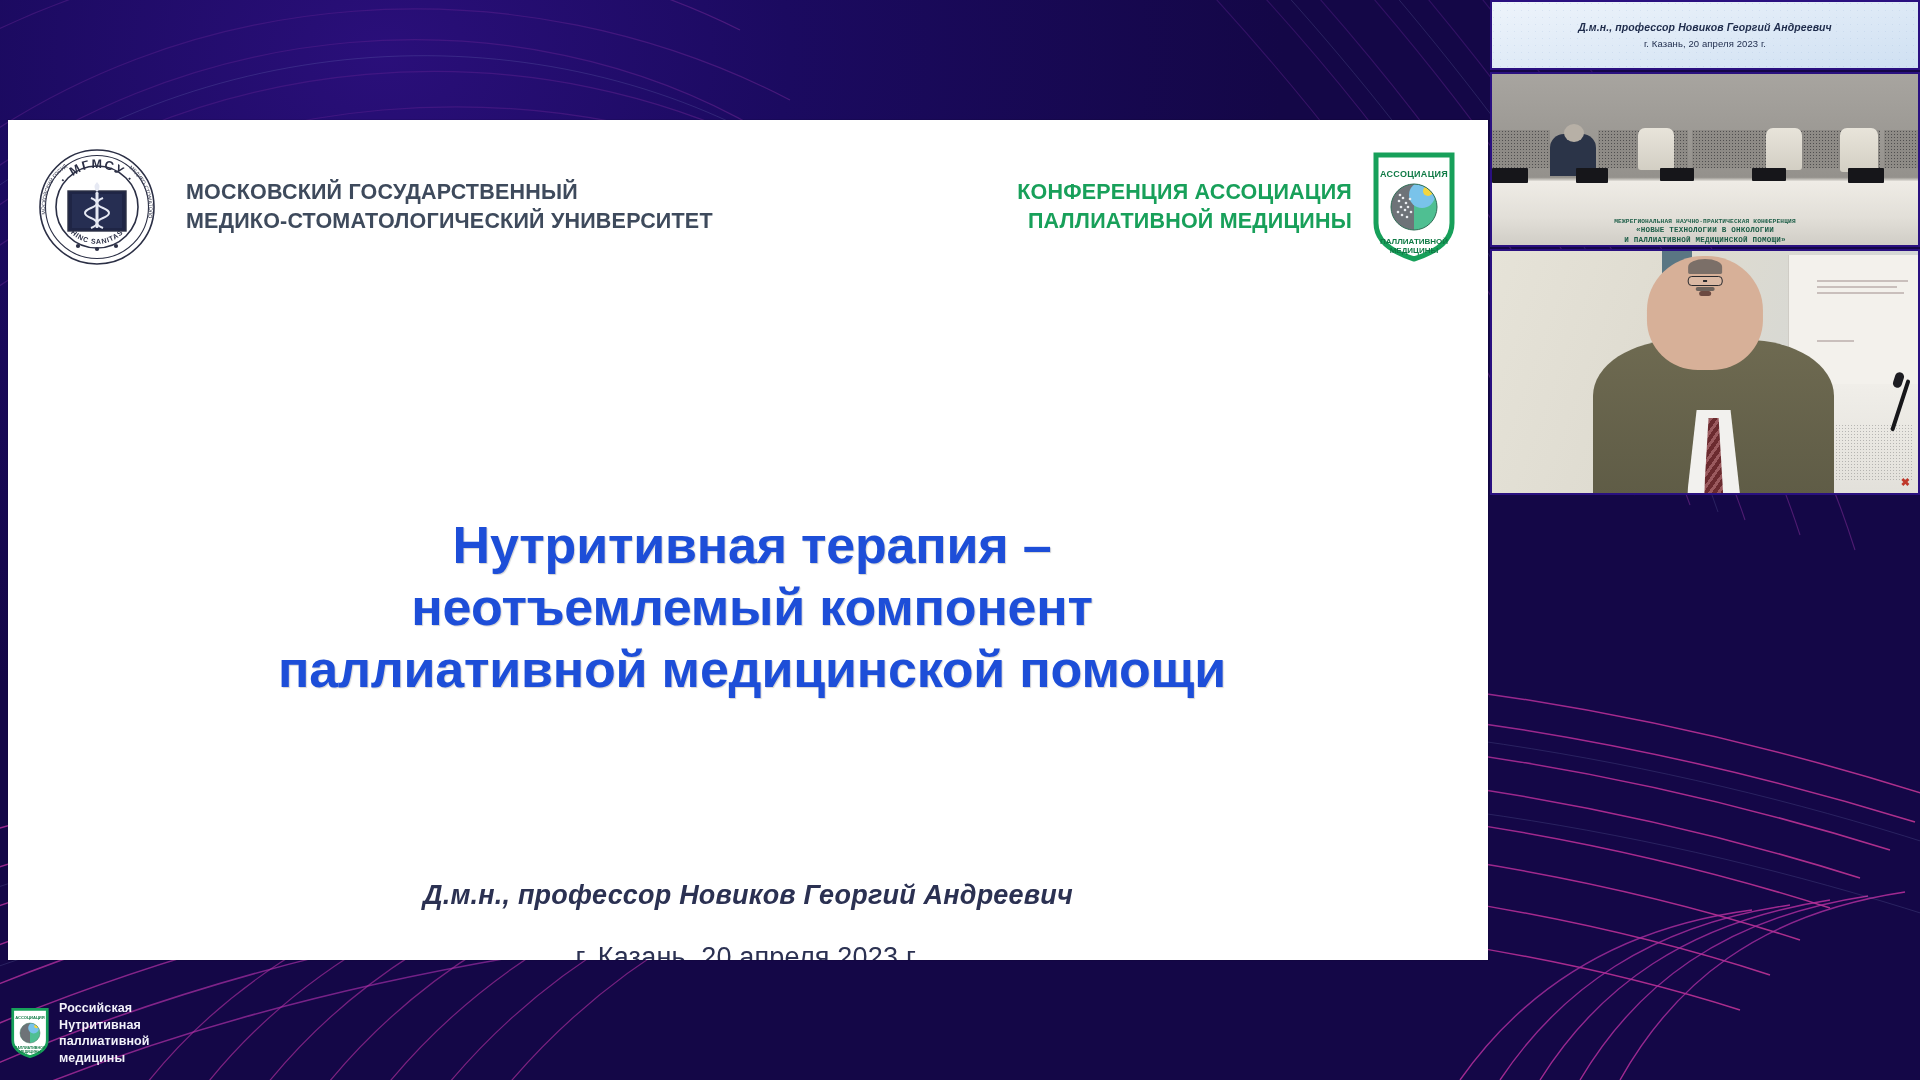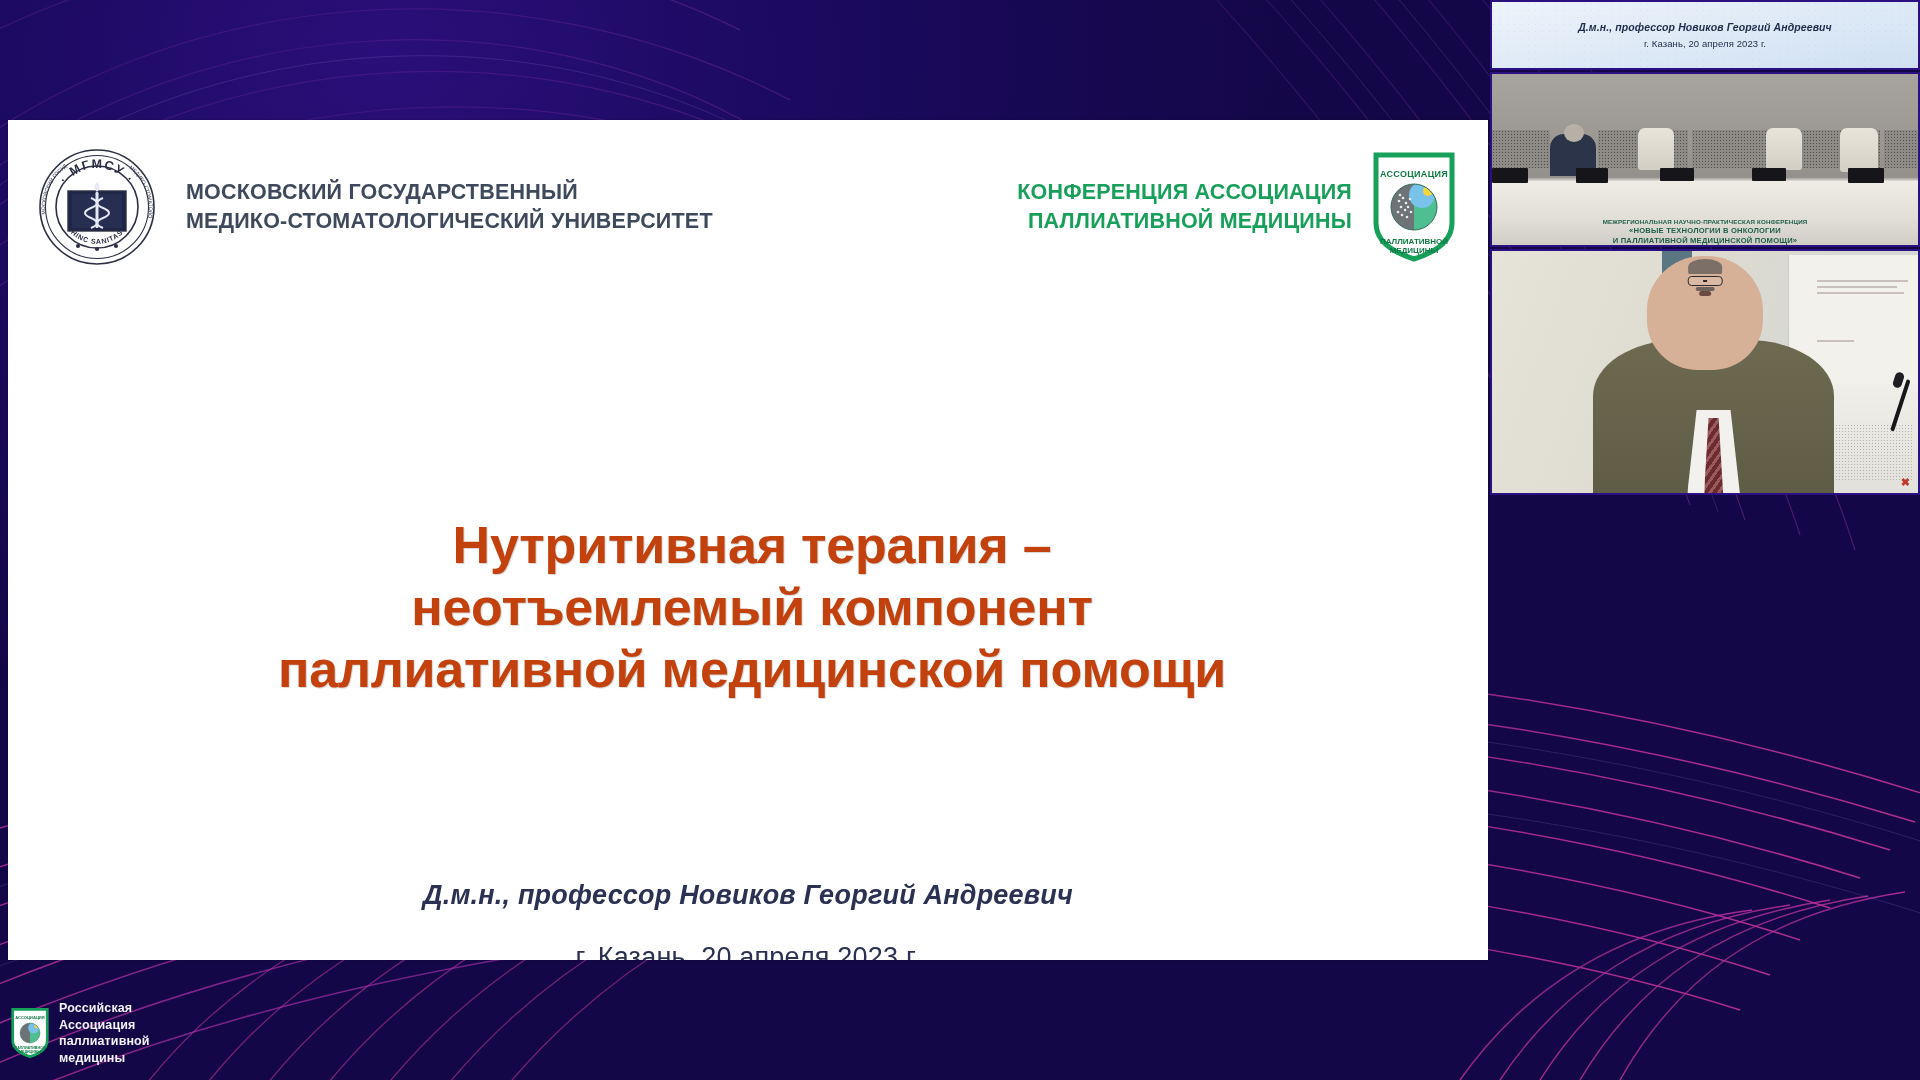--- a/index.html
+++ b/index.html
@@ -87,21 +87,21 @@
     margin-right: 18px;
   }
 
   
   #slide-title {
     position: absolute;
     left: 68px;
     right: 60px;
     top: 395px;
     text-align: center;
-    color: #c2410c;
+    color: #1d4ed8;
     font-size: 52px;
     font-weight: bold;
     line-height: 1.19;
     letter-spacing: -0.2px;
     text-shadow: 1px 1px 1px rgba(160,160,160,0.45);
     white-space: pre-line;
   }
 
   #slide-author {
     position: absolute;
@@ -151,21 +151,21 @@
     width: 430px;
     height: 1080px;
   }
   .vtile {
     position: absolute;
     left: 0;
     width: 430px;
     overflow: hidden;
   }
   #vtile-slide   { top: 0px;   height: 70px; }
-  #vtile-room    { top: 72px;  height: 175px; }
+  #vtile-room    { top: 72px;  height: 175px; font-family: Liberation Mono, monospace; }
   #vtile-speaker { top: 249px; height: 246px; }
   .vtile-border {
     position: absolute;
     inset: 0;
     border: 2px solid #2a1080;
     pointer-events: none;
   }
 
   
   #vtile-slide .mini-slide {
@@ -533,21 +533,21 @@
         <rect x="22" y="34" width="22" height="44" fill="#6e7378"></rect>
         <rect x="44" y="34" width="22" height="44" fill="#4fbf92"></rect>
         <circle cx="52" cy="45" r="12" fill="#79c3ea"></circle>
         <circle cx="58" cy="41" r="4.5" fill="#f4d63f"></circle>
       </g>
       <circle cx="44" cy="56" r="22" fill="none" stroke="#2f6d55" stroke-width="1"></circle>
       <text x="44" y="92" text-anchor="middle" font-size="8" font-weight="bold" fill="#0f7a45" font-family="'Liberation Sans', sans-serif">ПАЛЛИАТИВНОЙ</text>
       <text x="44" y="101" text-anchor="middle" font-size="8" font-weight="bold" fill="#0f7a45" font-family="'Liberation Sans', sans-serif">МЕДИЦИНЫ</text>
     </svg>
     <div class="wm-text">Российская
-Ассоциация
+Нутритивная
 паллиативной
 медицины</div>
   </div>
 
   <div id="video-column">
 
     <div class="vtile" id="vtile-slide">
       <div class="mini-slide">
         <div class="mini-dots"></div>
         <div class="mini-author">Д.м.н., профессор Новиков Георгий Андреевич</div>

